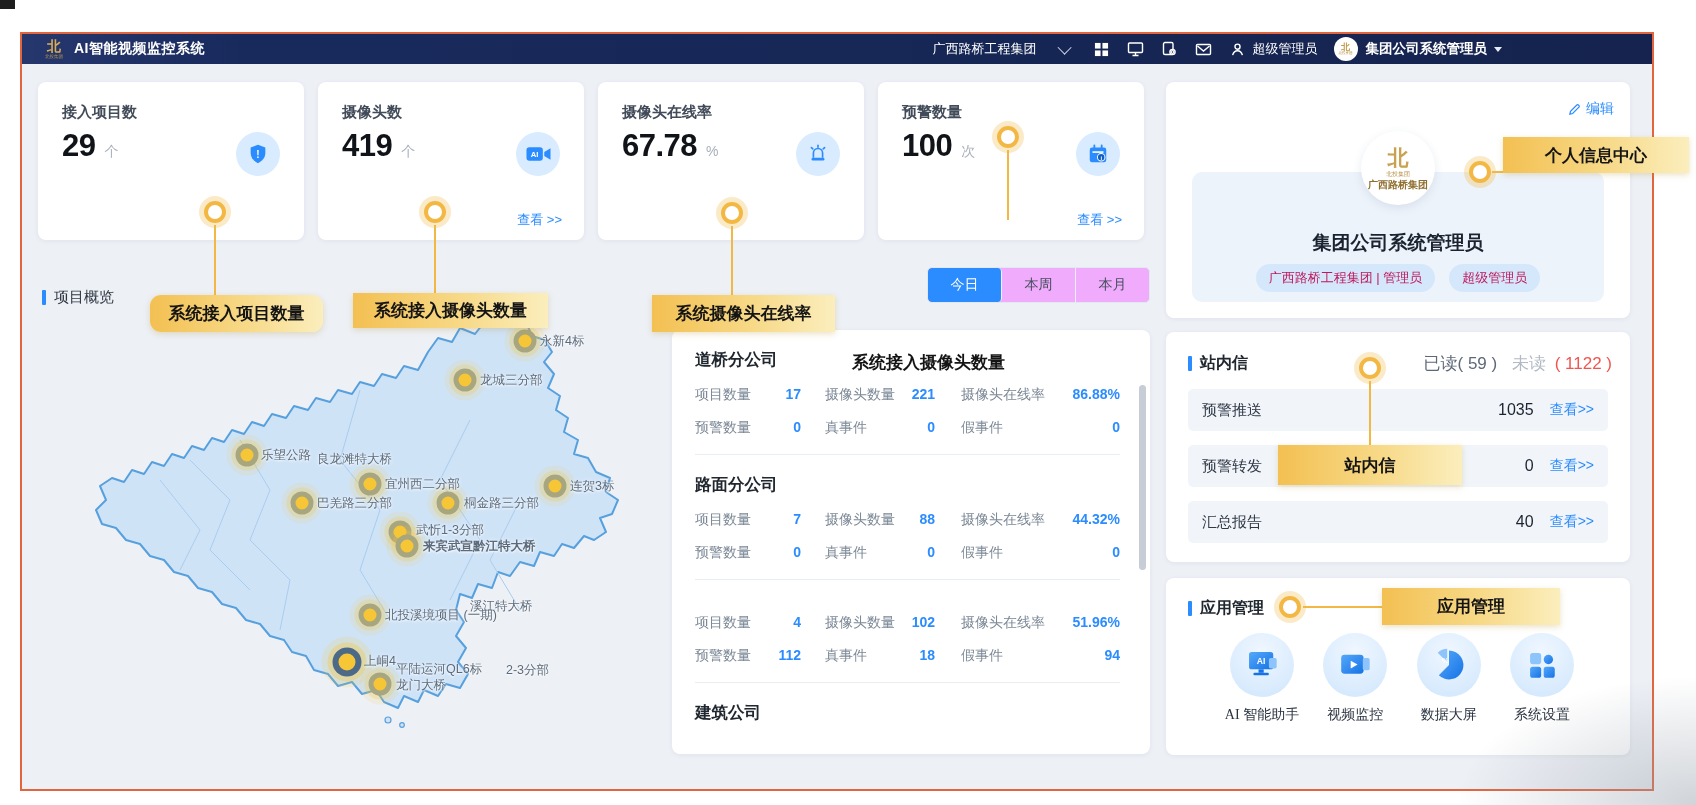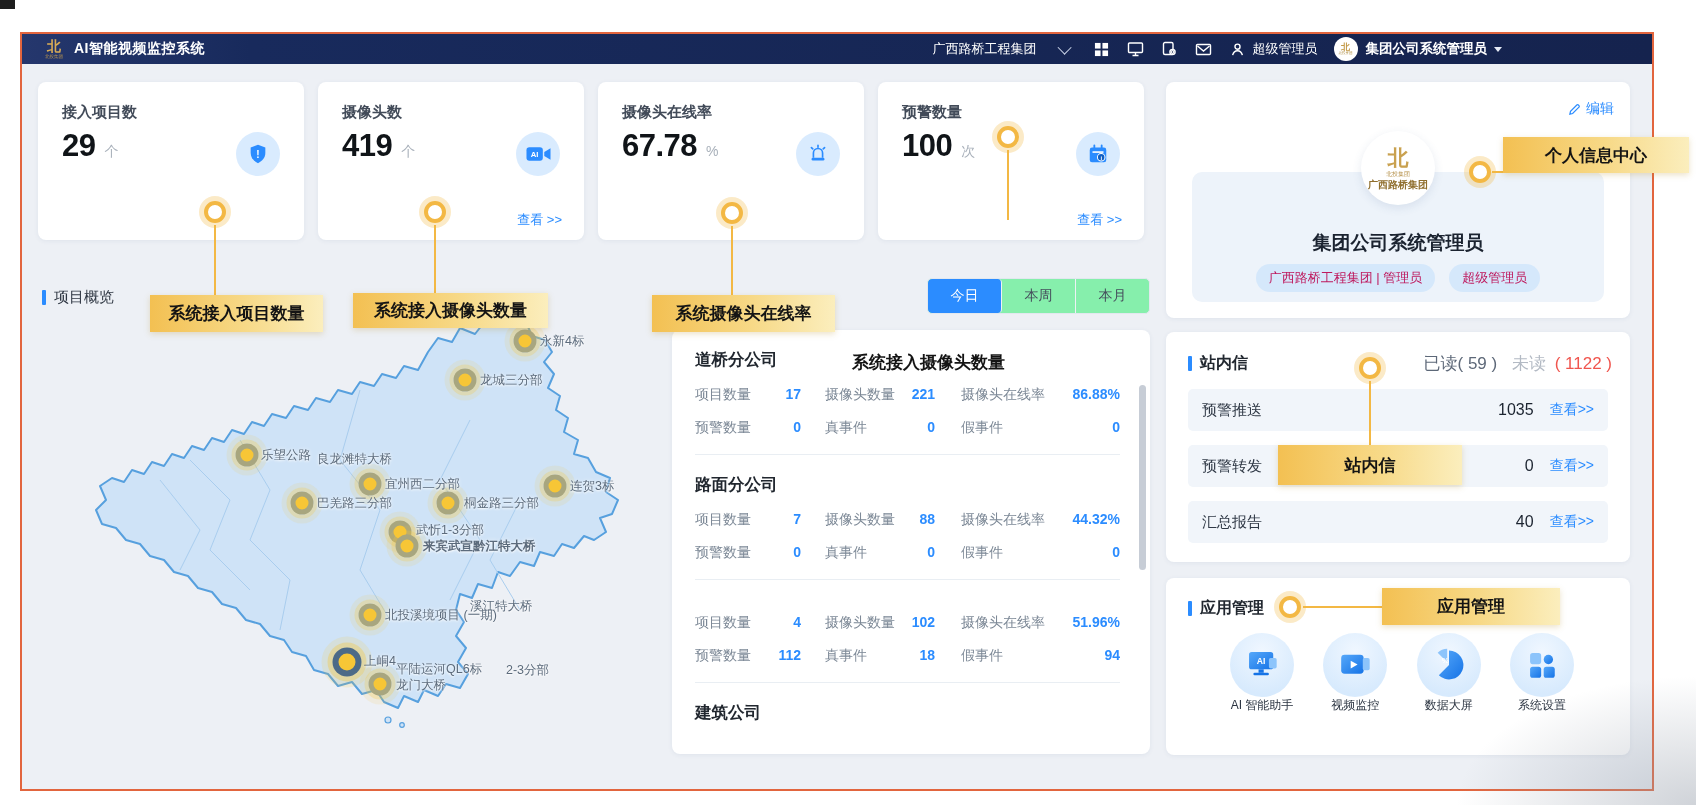--- a/index.html
+++ b/index.html
@@ -60,21 +60,21 @@
   .map-svg{position:absolute;left:40px;top:300px;}
   .marker{position:absolute;width:13px;height:13px;border-radius:50%;background:#f7c636;
         border:5px solid rgba(104,141,187,.55);transform:translate(-50%,-50%);z-index:20;cursor:pointer;
         box-shadow:0 0 0 4px rgba(247,198,54,.25),0 0 0 9px rgba(247,198,54,.12);}
   .marker.big{width:17px;height:17px;border:6px solid rgba(28,79,158,.78);
         box-shadow:0 0 0 5px rgba(247,198,54,.35),0 0 0 11px rgba(247,198,54,.15);}
   .marker-label{position:absolute;font-size:12.5px;color:#5c6b7c;white-space:nowrap;z-index:21;
         text-shadow:0 1px 2px rgba(255,255,255,.95),0 0 4px rgba(255,255,255,.8);}
 
   
-  .tabs{position:absolute;left:927px;top:278px;width:223px;height:36px;background:#86efac;border:1px solid #e2e8ef;
+  .tabs{position:absolute;left:927px;top:267px;width:223px;height:36px;background:#f0abfc;border:1px solid #e2e8ef;
         border-radius:5px;display:flex;overflow:hidden;box-sizing:border-box;}
   .tab{flex:1;display:flex;align-items:center;justify-content:center;font-size:14px;color:#454e5c;cursor:pointer;
         border-right:1px solid #eef1f5;}
   .tab:last-child{border-right:none;}
   .tab.active{background:#2b8cff;color:#fff;border-radius:4px;}
 
   
   .list-panel{position:absolute;left:672px;top:330px;width:478px;height:424px;background:#fff;border-radius:8px;
         overflow:hidden;box-shadow:0 1px 5px rgba(40,70,120,.07);}
   .sec{padding:19px 30px 0 23px;}
@@ -117,21 +117,21 @@
   .m-val{margin-left:auto;font-size:16px;color:#1c2430;font-weight:500;}
   .m-link{font-size:14px;color:#2b8cff;margin-left:16px;cursor:pointer;}
 
   
   .a-head{display:flex;align-items:center;padding:20px 18px 0 22px;}
   .apps-row{display:flex;justify-content:space-between;padding:14px 42px 0 50px;}
   .app{width:92px;text-align:center;cursor:pointer;}
   .app-circle{width:64px;height:64px;border-radius:50%;margin:0 auto;
         background:radial-gradient(circle at 50% 30%,#f0f7ff,#d7eafd 75%);
         display:flex;align-items:center;justify-content:center;}
-  .app-label{font-size:12px;color:#2b3441;white-space:nowrap;}
+  .app-label{margin-top:9px;font-size:14px;color:#2b3441;white-space:nowrap;font-family:Liberation Serif, serif;}
 </style>
 </head>
 <body>
 
 <div class="canvas">
   <div class="corner-artifact"></div>
   <div class="frame"></div>
 
   <div class="navbar">
     <div class="brand">
@@ -528,21 +528,21 @@
               <rect x="22" y="22" width="13" height="13" rx="3" fill="url(#g4)"></rect>
             </svg>
         </div>
         <div class="app-label">系统设置</div>
       </div>
     </div>
   </div>
 
   <div class="anno-dot" style="left:215px;top:212px;"></div>
   <div class="anno-line" style="left:214px;top:225px;width:2px;height:70px;"></div>
-  <div class="anno-label" style="left:150px;top:295px;width:173px;height:37px;">系统接入项目数量</div>
+  <div class="anno-label" style="left:150px;top:295px;width:173px;height:37px;border-radius:11px;">系统接入项目数量</div>
 
   <div class="anno-dot" style="left:435px;top:212px;"></div>
   <div class="anno-line" style="left:434px;top:225px;width:2px;height:68px;"></div>
   <div class="anno-label" style="left:353px;top:293px;width:195px;height:35px;">系统接入摄像头数量</div>
 
   <div class="anno-dot" style="left:732px;top:213px;"></div>
   <div class="anno-line" style="left:731px;top:226px;width:2px;height:69px;"></div>
   <div class="anno-label" style="left:652px;top:295px;width:183px;height:37px;">系统摄像头在线率</div>
 
   <div class="anno-dot" style="left:1008px;top:137px;"></div>

